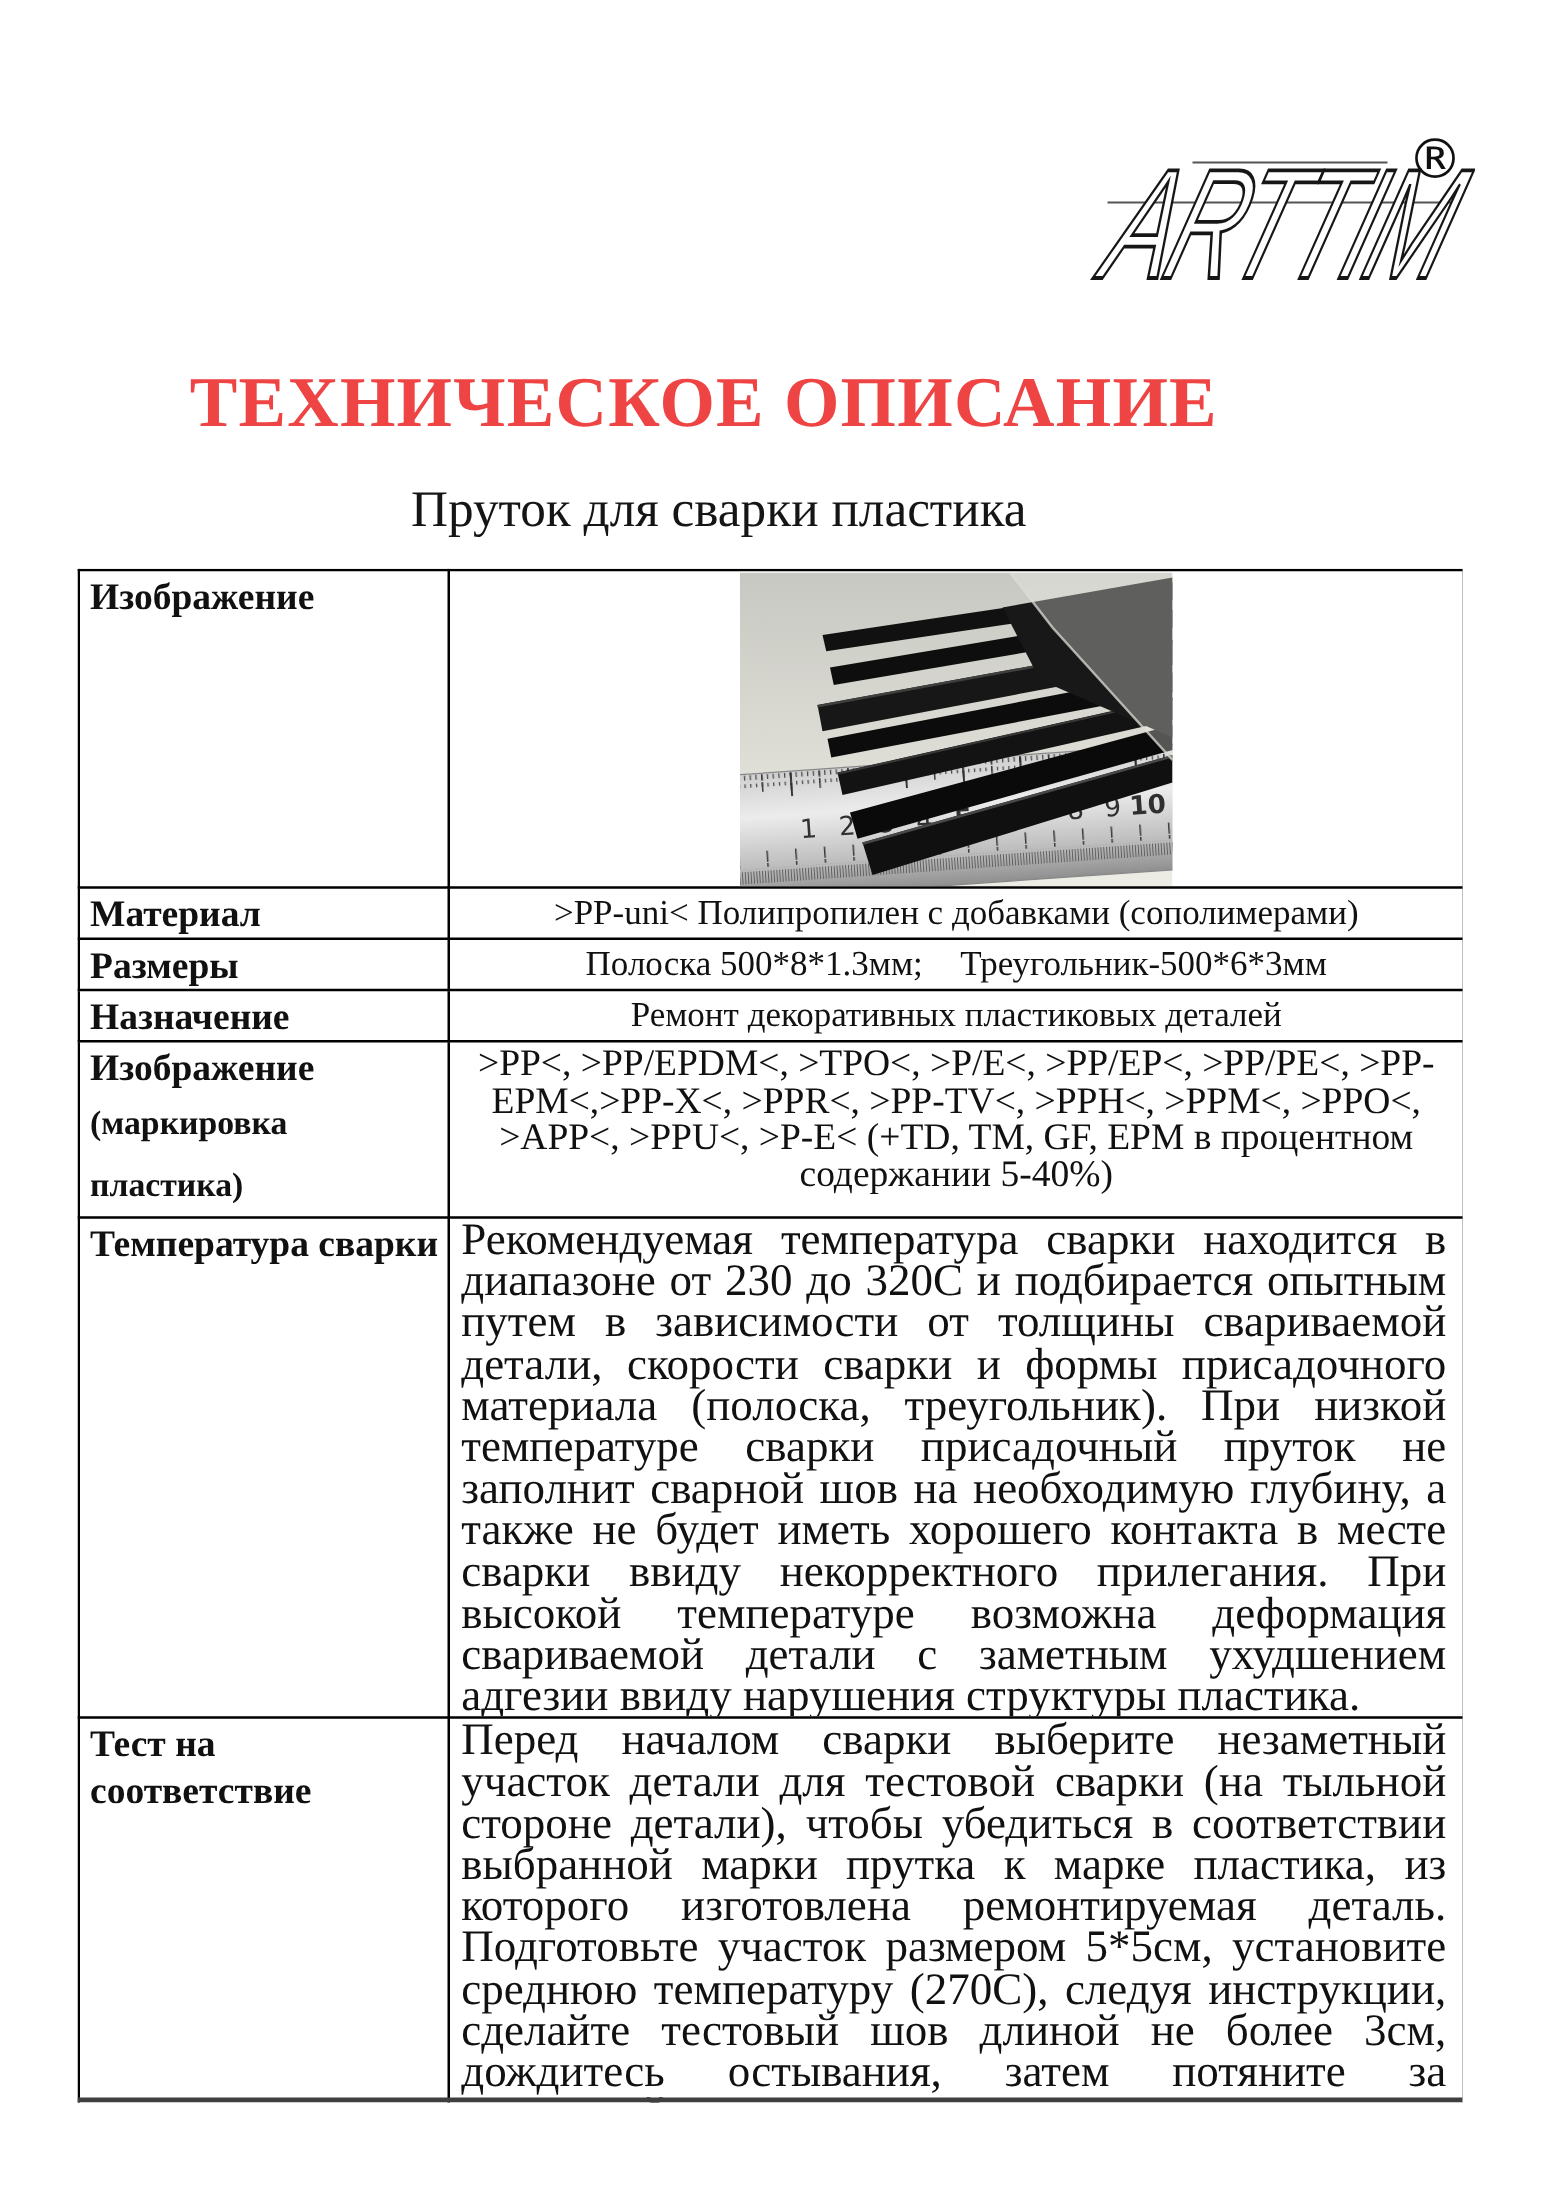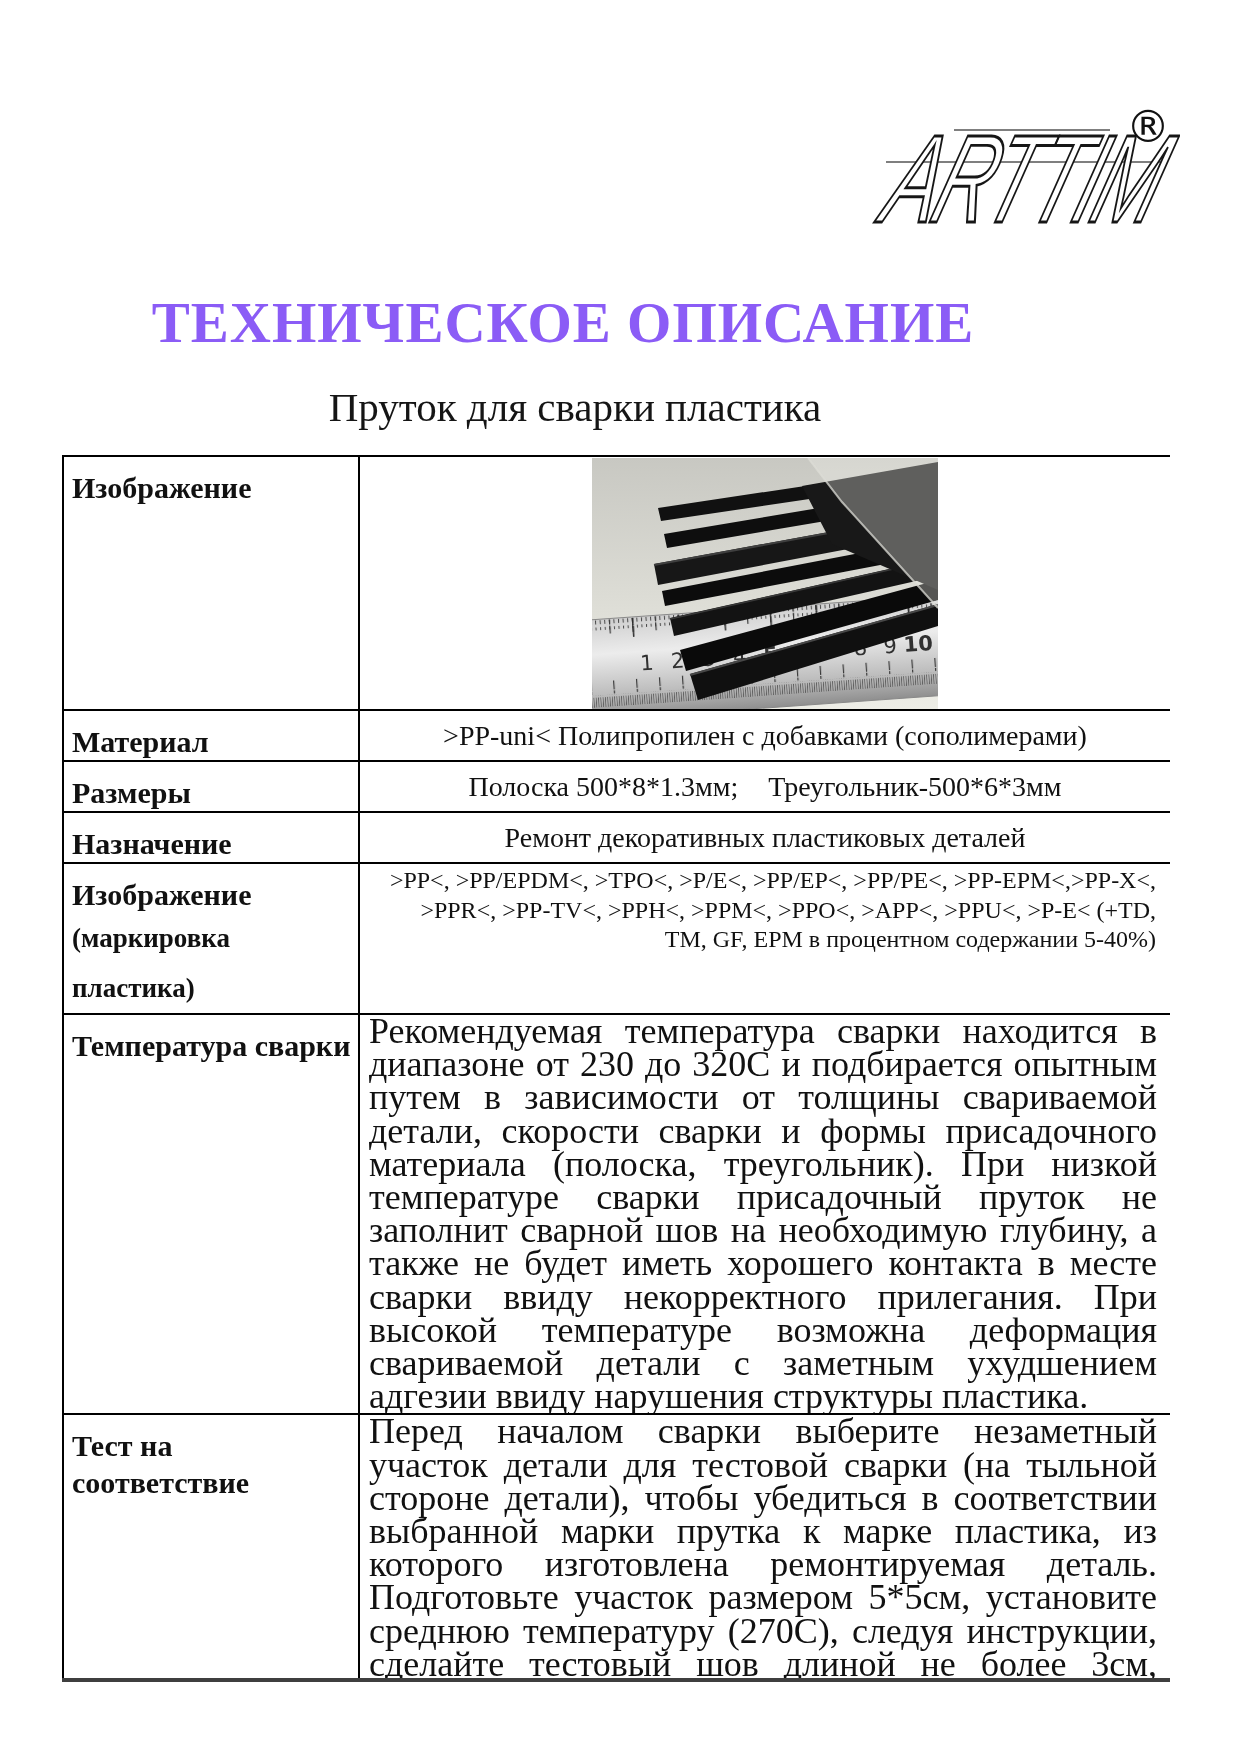--- a/index.html
+++ b/index.html
@@ -6,21 +6,21 @@
   .page {
     position:relative; width:1240px; height:1755px; background:#ffffff;
     font-family:"Liberation Serif", serif; color:#111; overflow:hidden;
   }
   
   .logo-wrap { position:absolute; left:858px; top:96px; width:322px; height:150px; }
   
   .doc-title {
     position:absolute; left:0; top:292px; width:1126px; margin:0;
     text-align:center; font-size:57px; font-weight:bold; letter-spacing:1px;
-    color:#8b5cf6; line-height:1.1;
+    color:#ef4444; line-height:1.1;
   }
   .doc-subtitle {
     position:absolute; left:12px; top:385px; width:1126px; margin:0;
     text-align:center; font-size:41px; font-weight:normal; color:#151515; line-height:1.1;
   }
   
   .table-wrap {
     position:absolute; left:62px; top:455px; width:1108px; height:1227px; overflow:hidden;
   }
   .table-wrap::after { 
@@ -29,29 +29,29 @@
   table.spec { border-collapse:collapse; width:1108px; table-layout:fixed; }
   table.spec td { border:2px solid #000; overflow:hidden; }
   col.c1 { width:296px; } col.c2 { width:812px; }
   tr.r-image  { height:253px; }
   tr.r-simple { height:37px; }
   tr.r-applic { height:89px; }
   tr.r-temp   { height:331px; }
   tr.r-test   { height:444px; }
   .label-cell {
     vertical-align:top; font-weight:bold; font-size:30px; line-height:37px;
-    padding:12px 6px 0 8px;
+    padding:2px 6px 0 8px;
   }
   .label-note { font-weight:bold; font-size:27px; line-height:50px; }
   .image-cell { vertical-align:top; padding:0; }
   .photo-svg { display:block; margin:1px auto 0 auto; }
   .value-center { text-align:center; vertical-align:middle; font-size:28px; padding:0 8px; }
   .gap-right { display:inline-block; margin-left:30px; }
   .applic-cell {
-    text-align:right; vertical-align:top; font-size:24px; line-height:29.5px;
+    text-align:center; vertical-align:top; font-size:30px; line-height:29.5px;
     padding:2px 14px 0 14px;
   }
   .para-cell {
     text-align:justify; vertical-align:top; font-size:36px; line-height:33.2px;
     padding:0 13px 0 9px;
   }
 </style>
 </head>
 <body>
 

